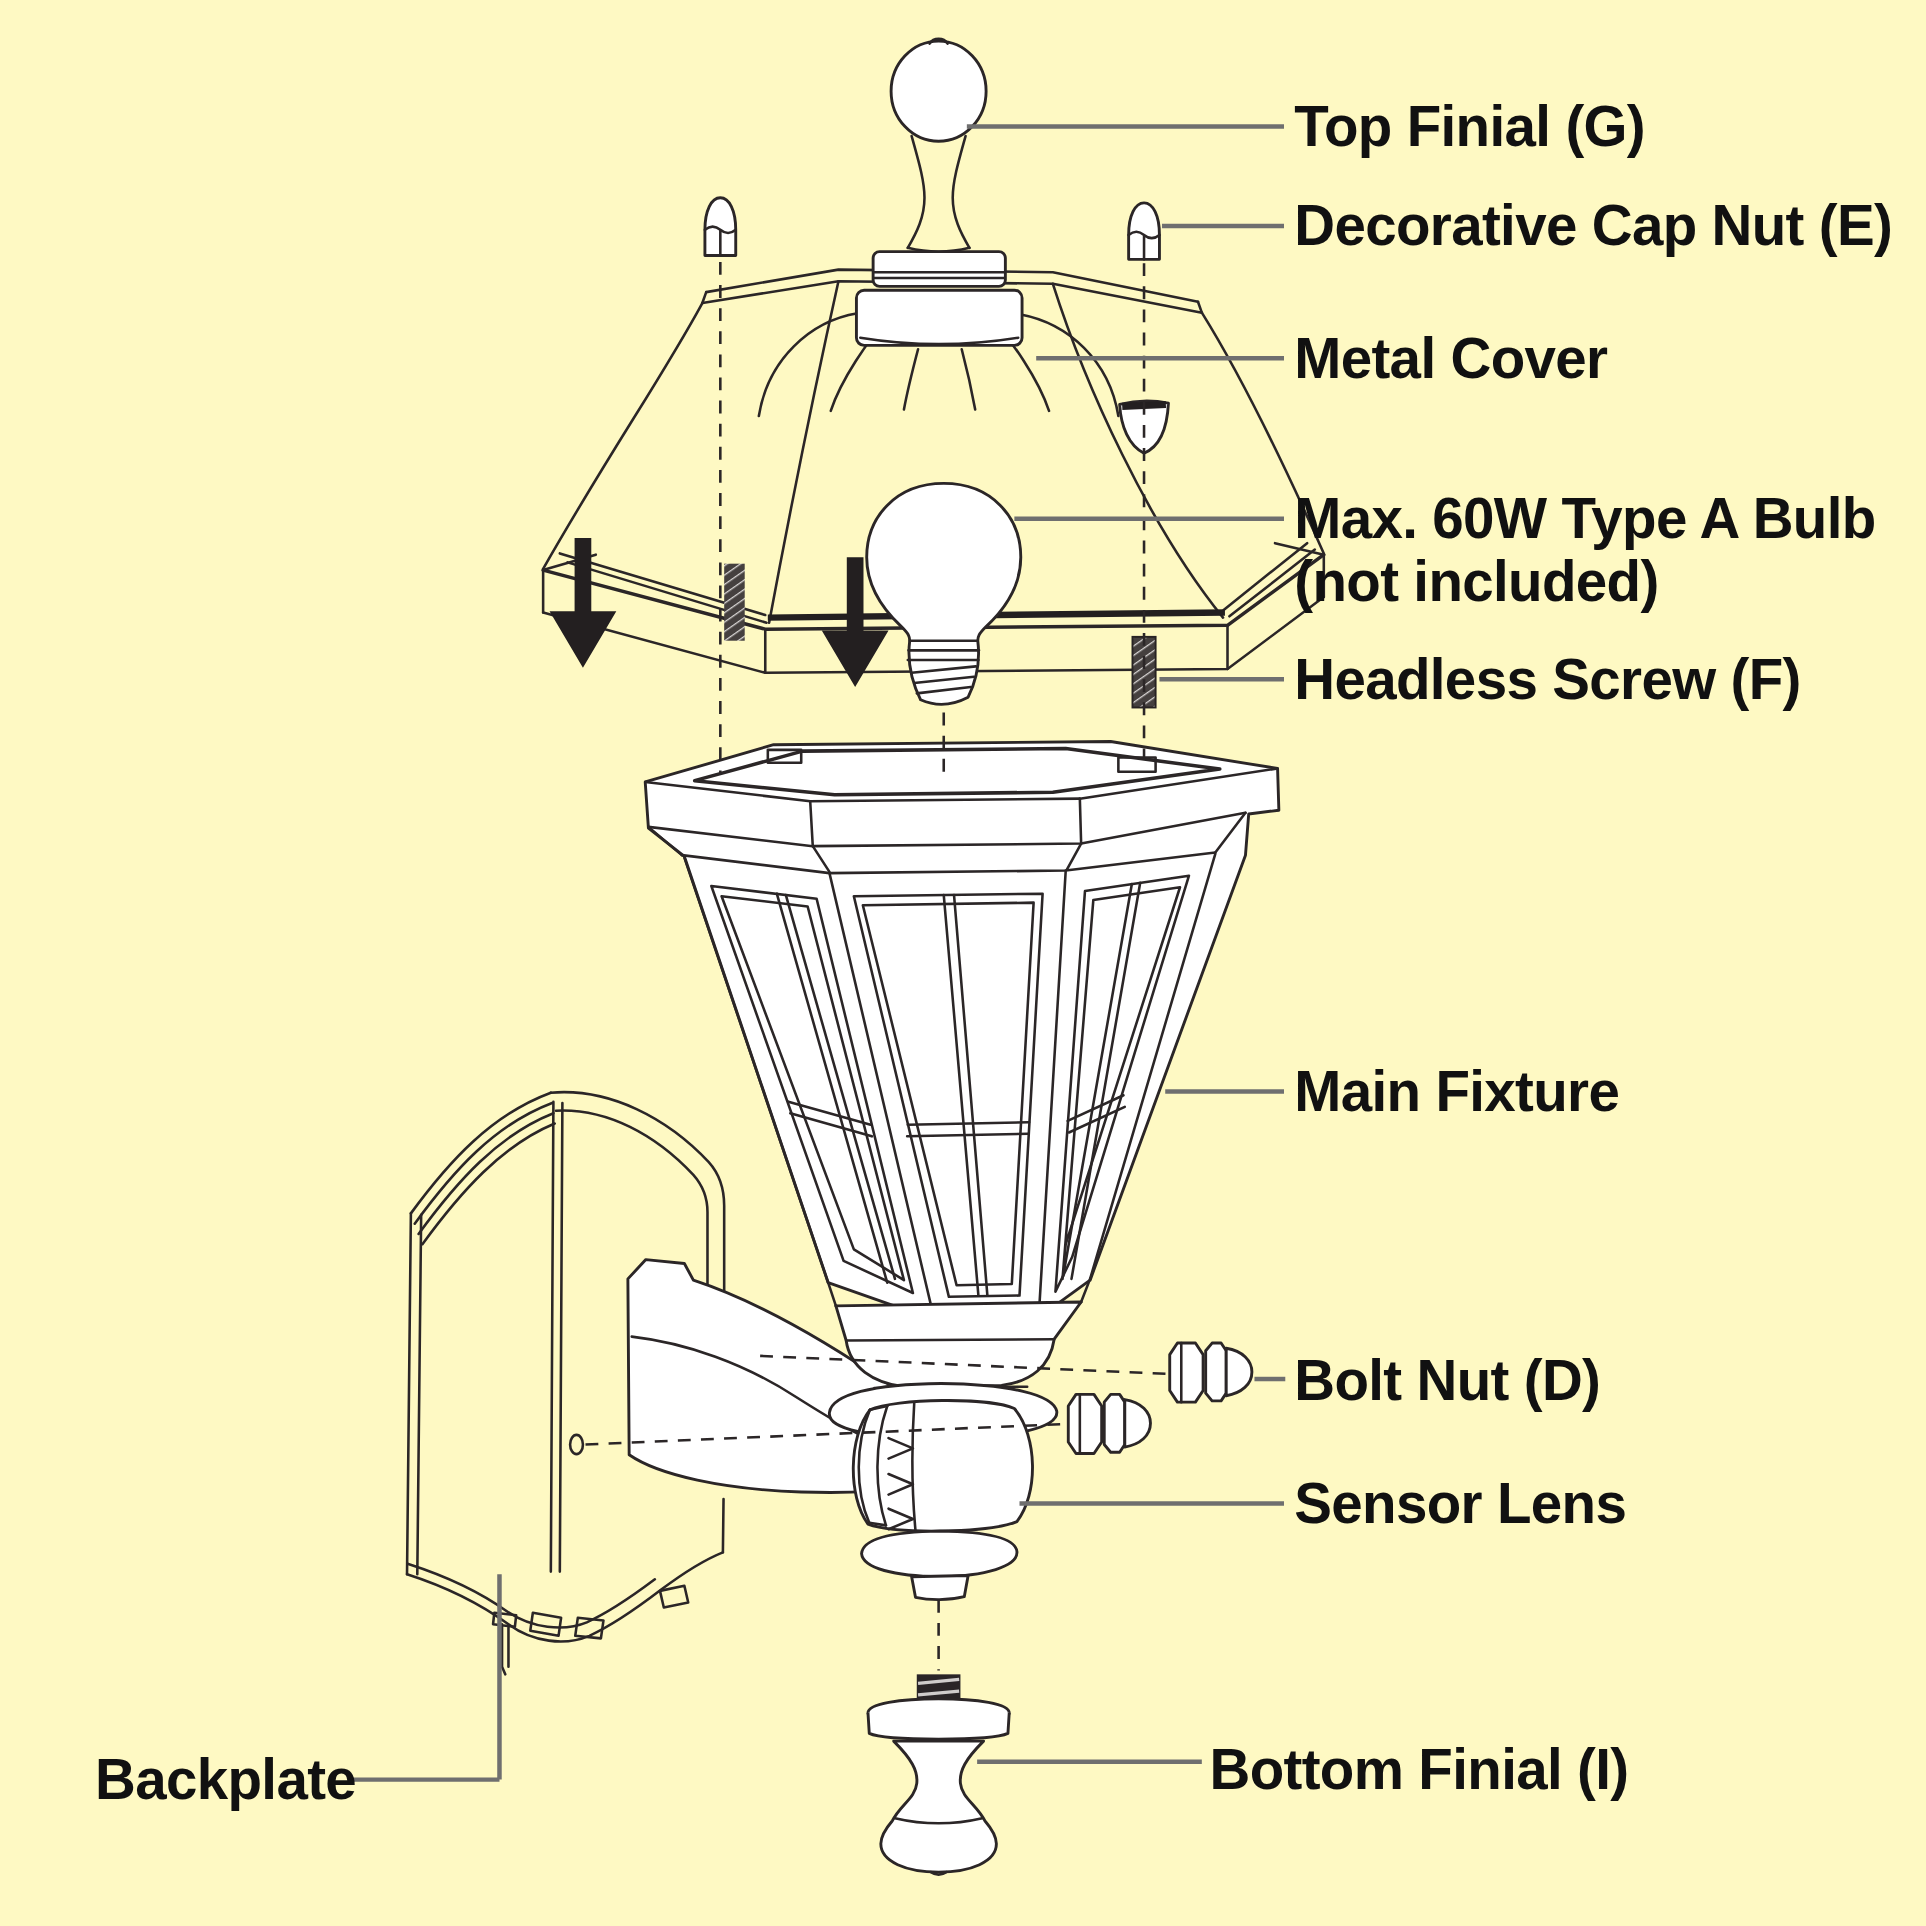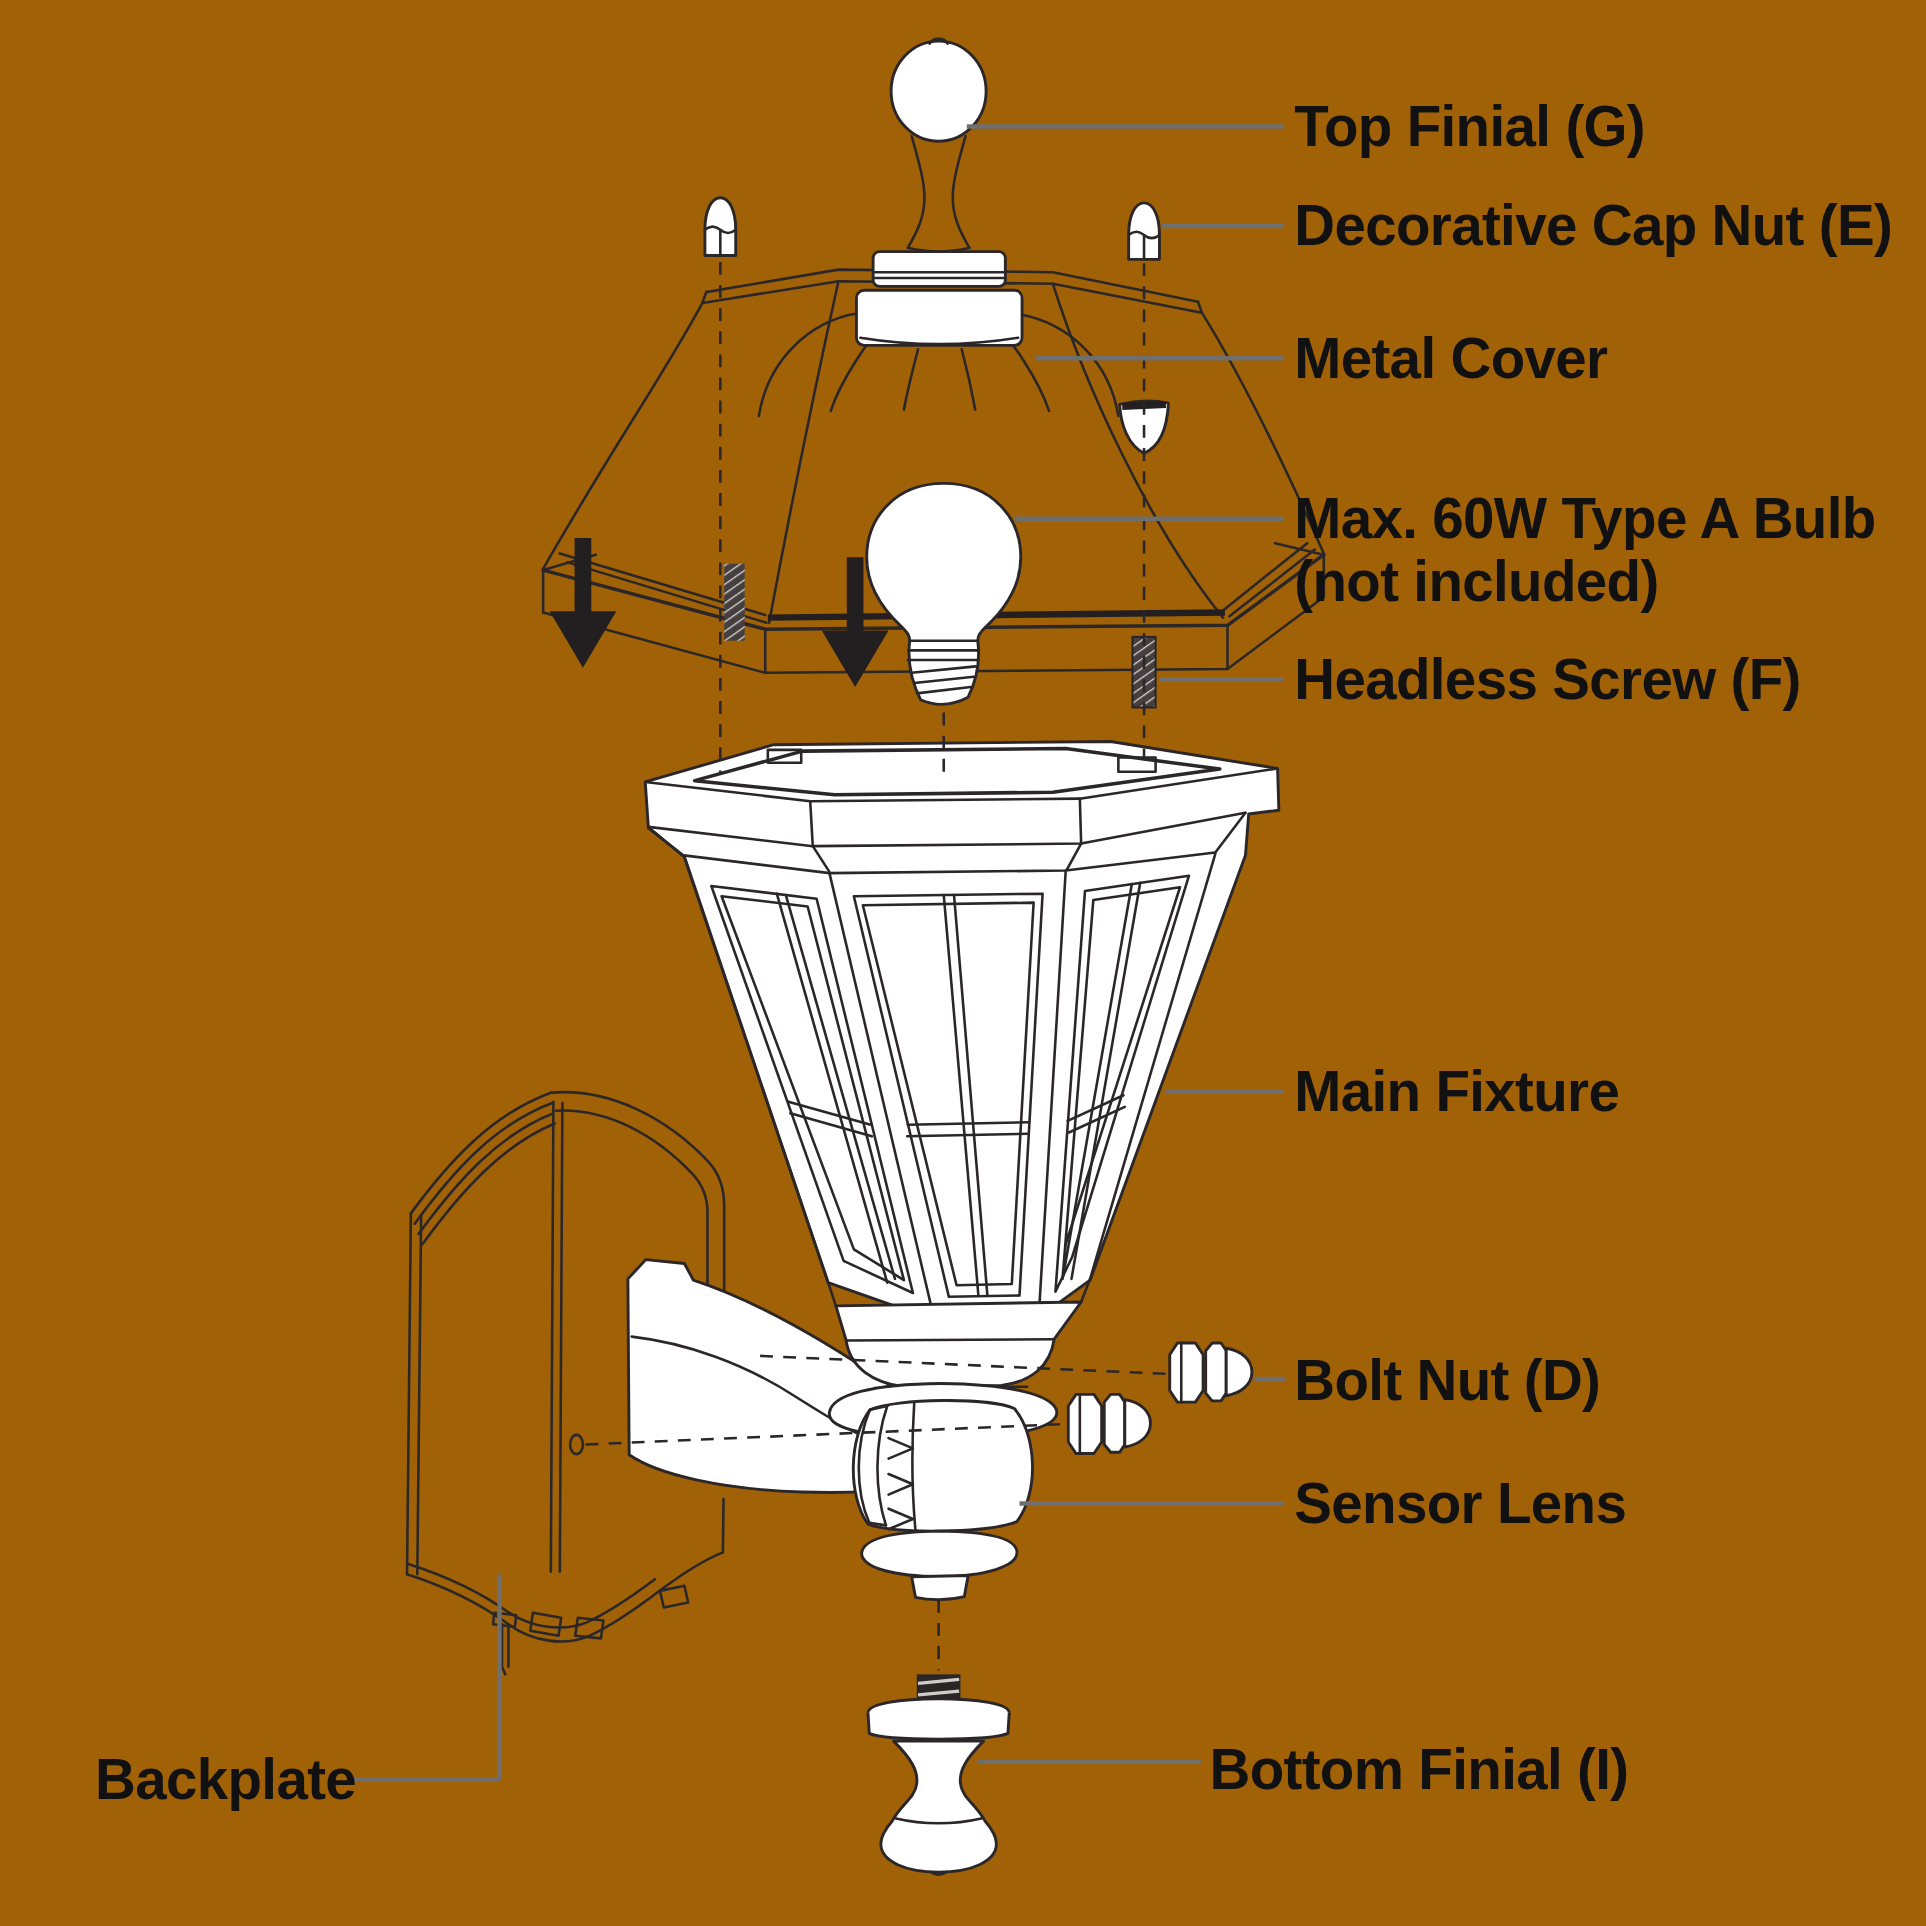--- a/index.html
+++ b/index.html
@@ -1,16 +1,16 @@
 <!DOCTYPE html>
 <html style="font-size:10.3px"><head>
 <meta charset="utf-8">
 <style>
   html,body{margin:0;padding:0;background:#ffffff;width:100%;height:100%;}
-  .stage{width:100vw;height:100vh;background:#a16207;}
+  .stage{width:100vw;height:100vh;background:#fef9c3;}
   svg{display:block;width:100%;height:100%;}
   .ln{fill:none;stroke:#2b2627;stroke-width:4;stroke-linecap:round;stroke-linejoin:round;}
   .ln2{fill:none;stroke:#2b2627;stroke-width:5.5;stroke-linecap:round;stroke-linejoin:round;}
   .fillw{fill:#ffffff;stroke:#2b2627;stroke-width:4.5;stroke-linejoin:round;}
   .dark{fill:#231f20;stroke:none;}
   .dash{fill:none;stroke:#2b2627;stroke-width:4;stroke-dasharray:20 16;}
   .leader{fill:none;stroke:#6f6f6f;stroke-width:7;}
   .lbl{font-family:"Liberation Sans", sans-serif;font-weight:bold;font-size:88px;fill:#111111;letter-spacing:-1px;}
 </style>
 </head>

